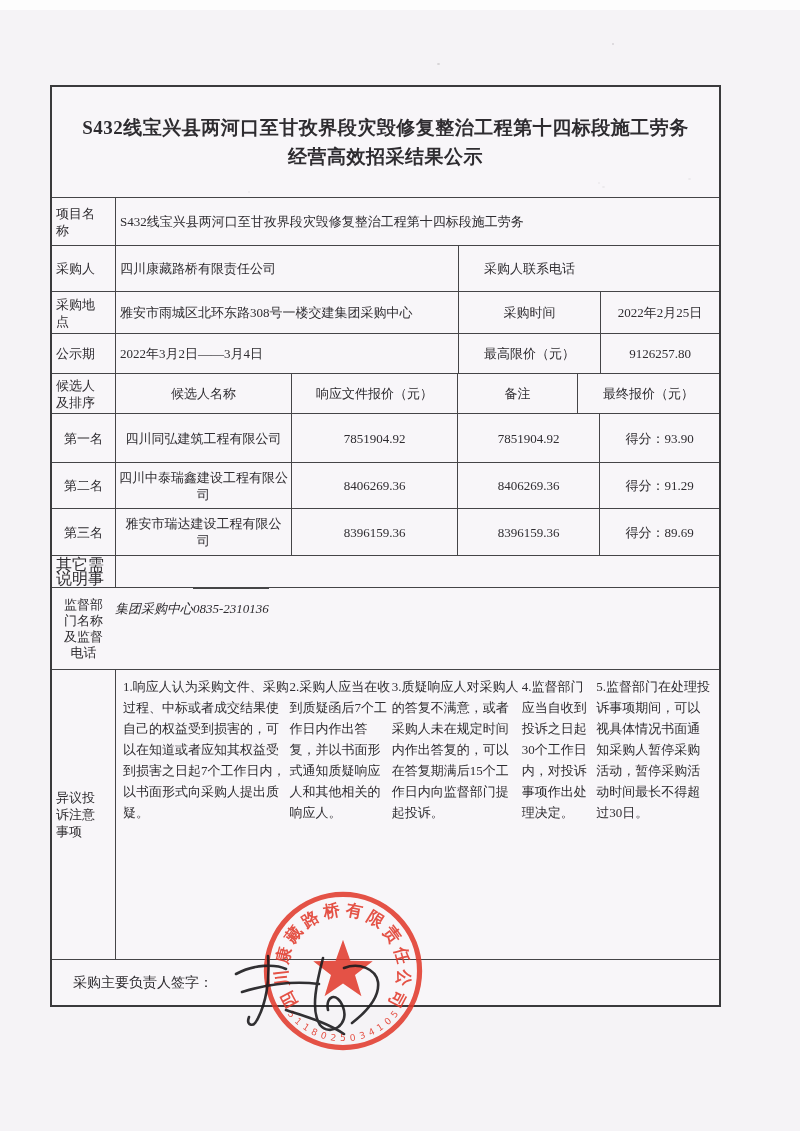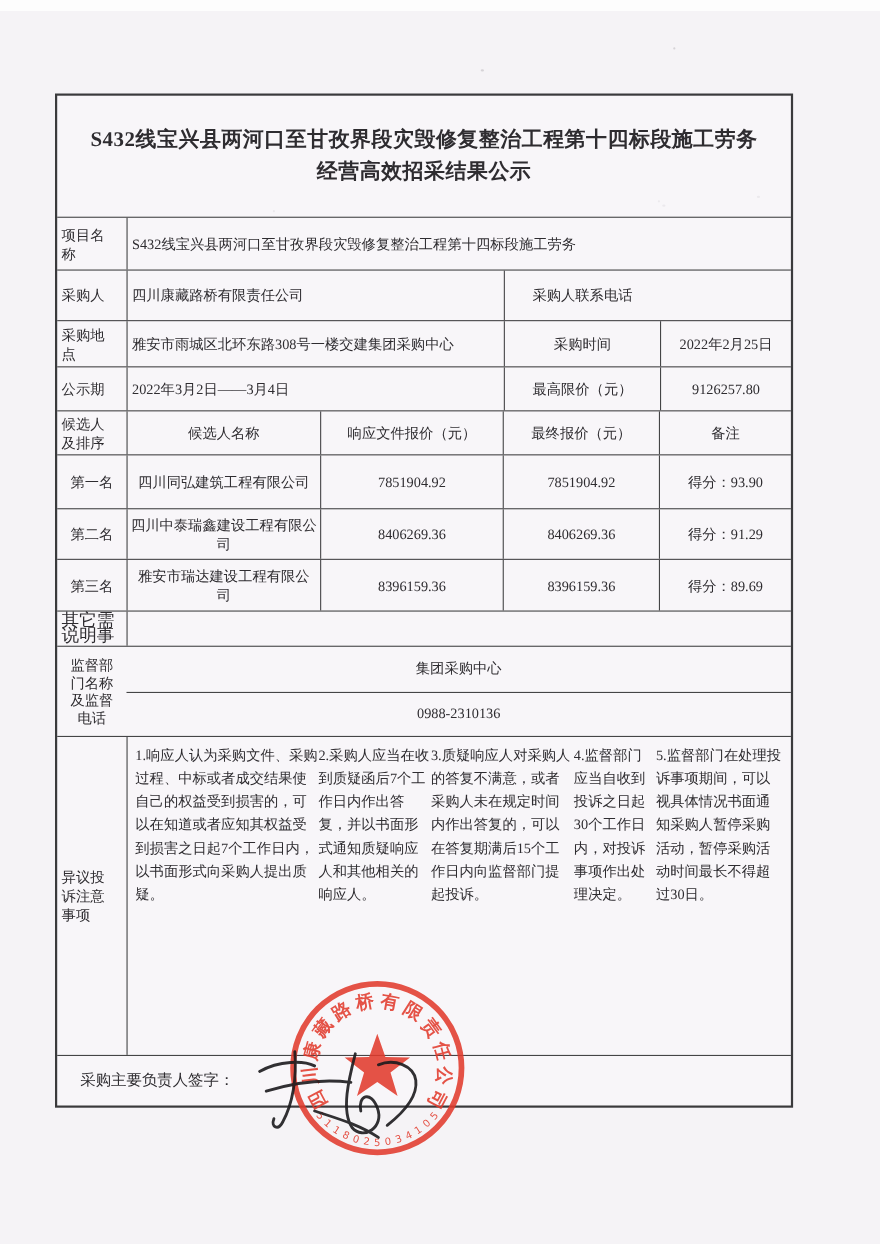--- a/index.html
+++ b/index.html
@@ -37,21 +37,21 @@
   .title-row { height:110px; }
   .title-cell {
     flex:1; display:flex; align-items:center; justify-content:center;
     font-size:19px; font-weight:bold; line-height:29px; text-align:center;
     white-space:pre-line; letter-spacing:.5px; padding:0 14px;
   }
   .h48{height:48px}.h46{height:46px}.h42{height:42px}.h40{height:40px}
   .h49{height:49px}.h47{height:47px}.h32{height:32px}.h82{height:82px}
   .h290{height:290px}.h46s{height:46px}
 
-  .sub-col { flex:1 1 auto; display:flex; flex-direction:column; min-width:0; }
+  .sub-col { flex:1 1 auto; display:flex; flex-direction:row; min-width:0;font-style:italic; }
   .sub-col .sub { height:41px; display:flex; align-items:center; justify-content:center; font-size:13px; box-sizing:border-box; }
   .sub-col .sub + .sub { border-top:1.4px solid #454547; }
 
   .objection-cell { flex-direction:row; justify-content:flex-start; align-items:flex-start; padding:6px 6px 6px 7px; }
   .objection-cell .oi { font-size:13px; line-height:21px; }
 
   .sig-row .c { font-size:14px; padding-left:21px; }
 
   .stamp { position:absolute; left:256px; top:884px; width:174px; height:174px; opacity:.87; }
   .signature { position:absolute; left:226px; top:926px; width:180px; height:120px; }
@@ -99,22 +99,22 @@
     <div class="c wval">2022年3月2日——3月4日</div>
     <div class="c wfin ctr">最高限价（元）</div>
     <div class="c grow ctr">9126257.80</div>
   </div>
 
   <div class="row h40">
     <div class="c lab pre">候选人
 及排序</div>
     <div class="c wname ctr">候选人名称</div>
     <div class="c wdoc ctr">响应文件报价（元）</div>
+    <div class="c grow ctr">备注</div>
     <div class="c wfin ctr">最终报价（元）</div>
-    <div class="c grow ctr">备注</div>
   </div>
 
   <div class="row h49">
     <div class="c lab ctr">第一名</div>
     <div class="c wname ctr">四川同弘建筑工程有限公司</div>
     <div class="c wdoc ctr">7851904.92</div>
     <div class="c wfin ctr">7851904.92</div>
     <div class="c grow ctr">得分：93.90</div>
   </div>
 
@@ -140,21 +140,21 @@
     <div class="c grow"></div>
   </div>
 
   <div class="row h82">
     <div class="c lab ctr pre" style="line-height:16px">监督部
 门名称
 及监督
 电话</div>
     <div class="sub-col">
       <div class="sub">集团采购中心</div>
-      <div class="sub">0988-2310136</div>
+      <div class="sub">0835-2310136</div>
     </div>
   </div>
 
   <div class="row h290">
     <div class="c lab pre" style="align-items:center">异议投
 诉注意
 事项</div>
     <div class="c grow objection-cell">
       <div class="oi">1.响应人认为采购文件、采购过程、中标或者成交结果使自己的权益受到损害的，可以在知道或者应知其权益受到损害之日起7个工作日内，以书面形式向采购人提出质疑。</div>
       <div class="oi">2.采购人应当在收到质疑函后7个工作日内作出答复，并以书面形式通知质疑响应人和其他相关的响应人。</div>

